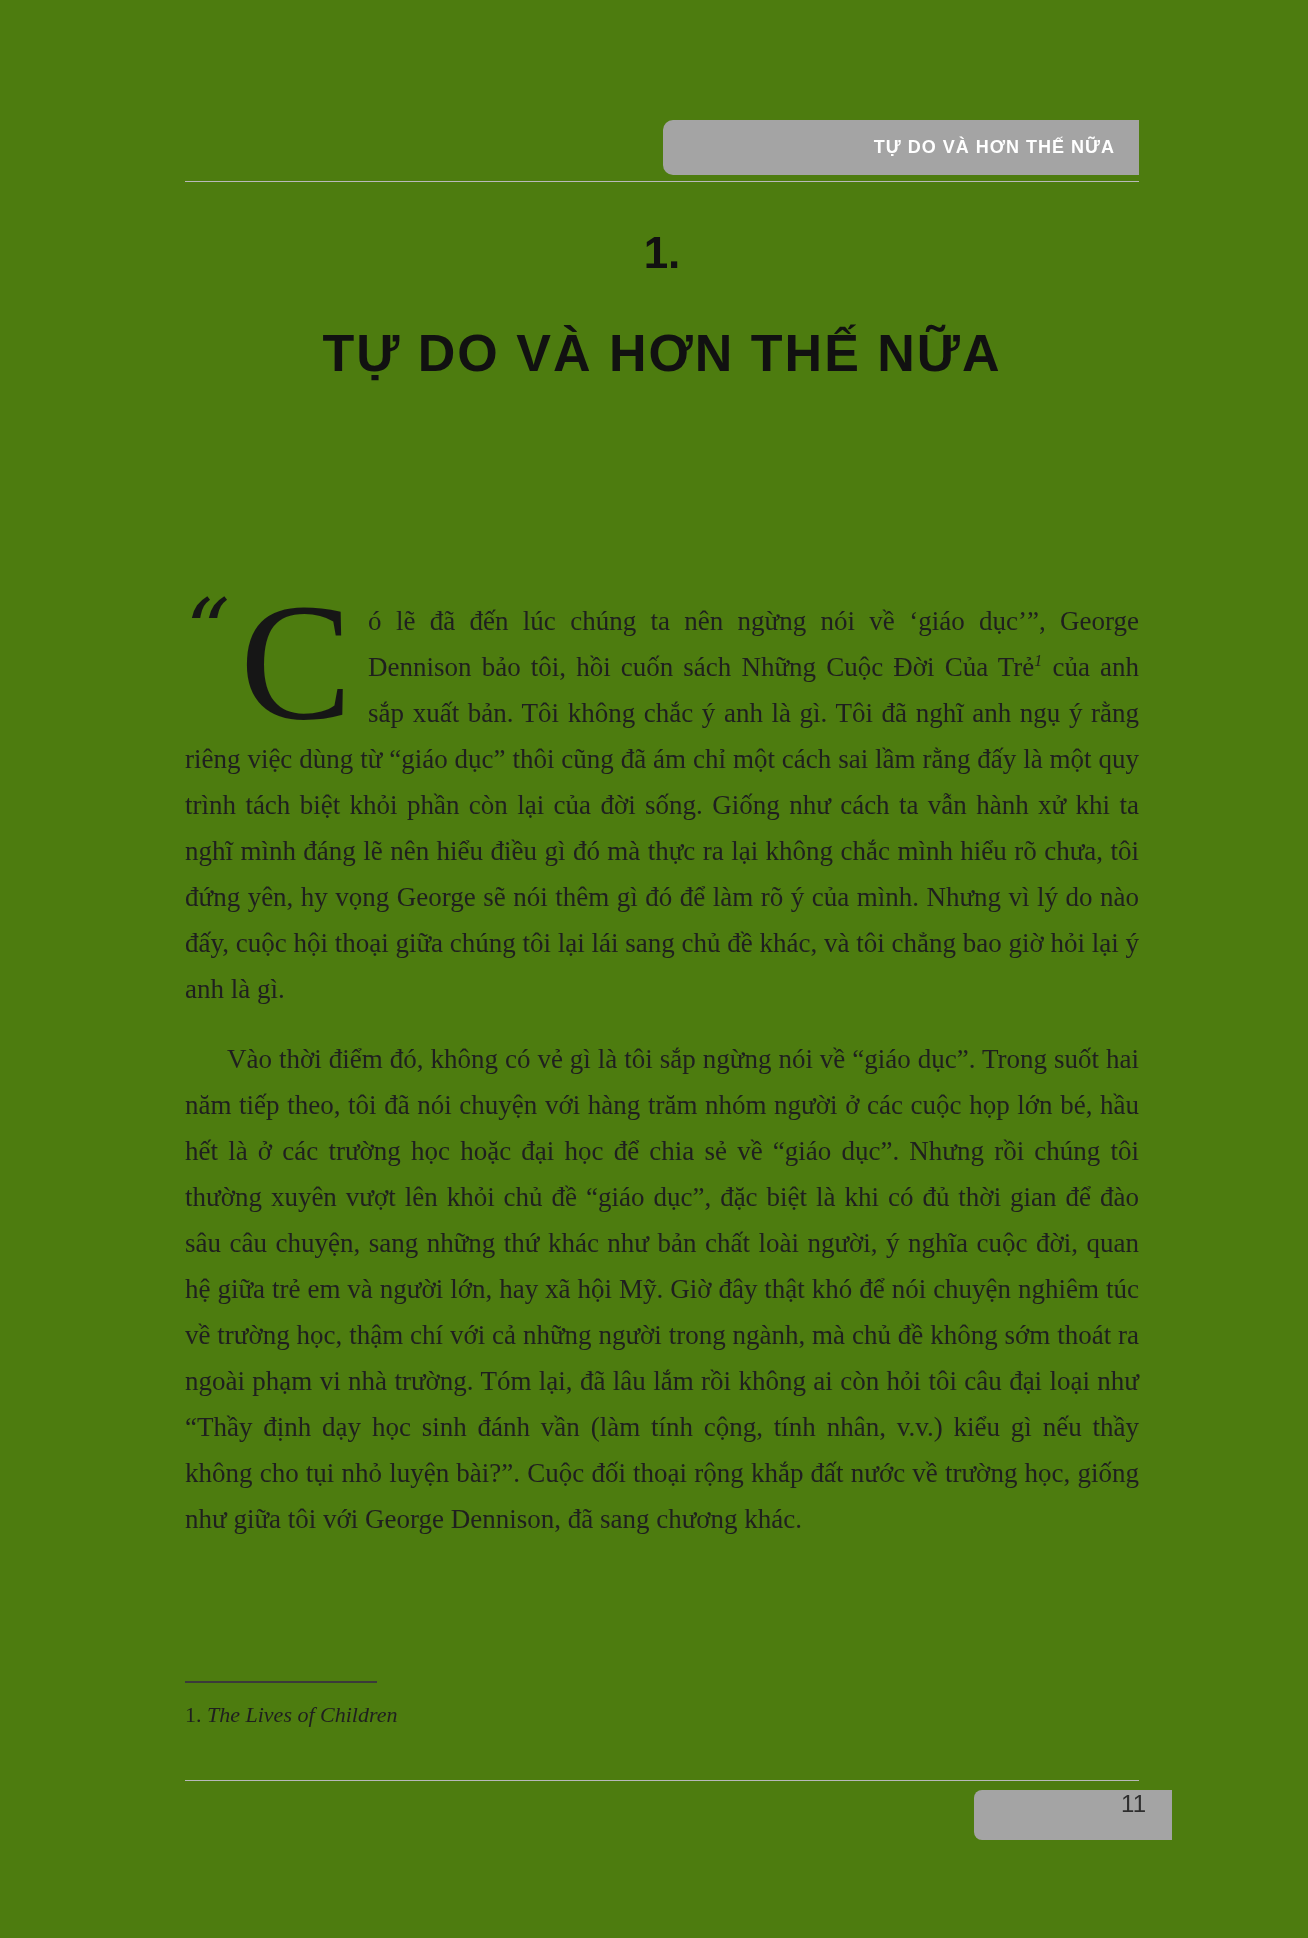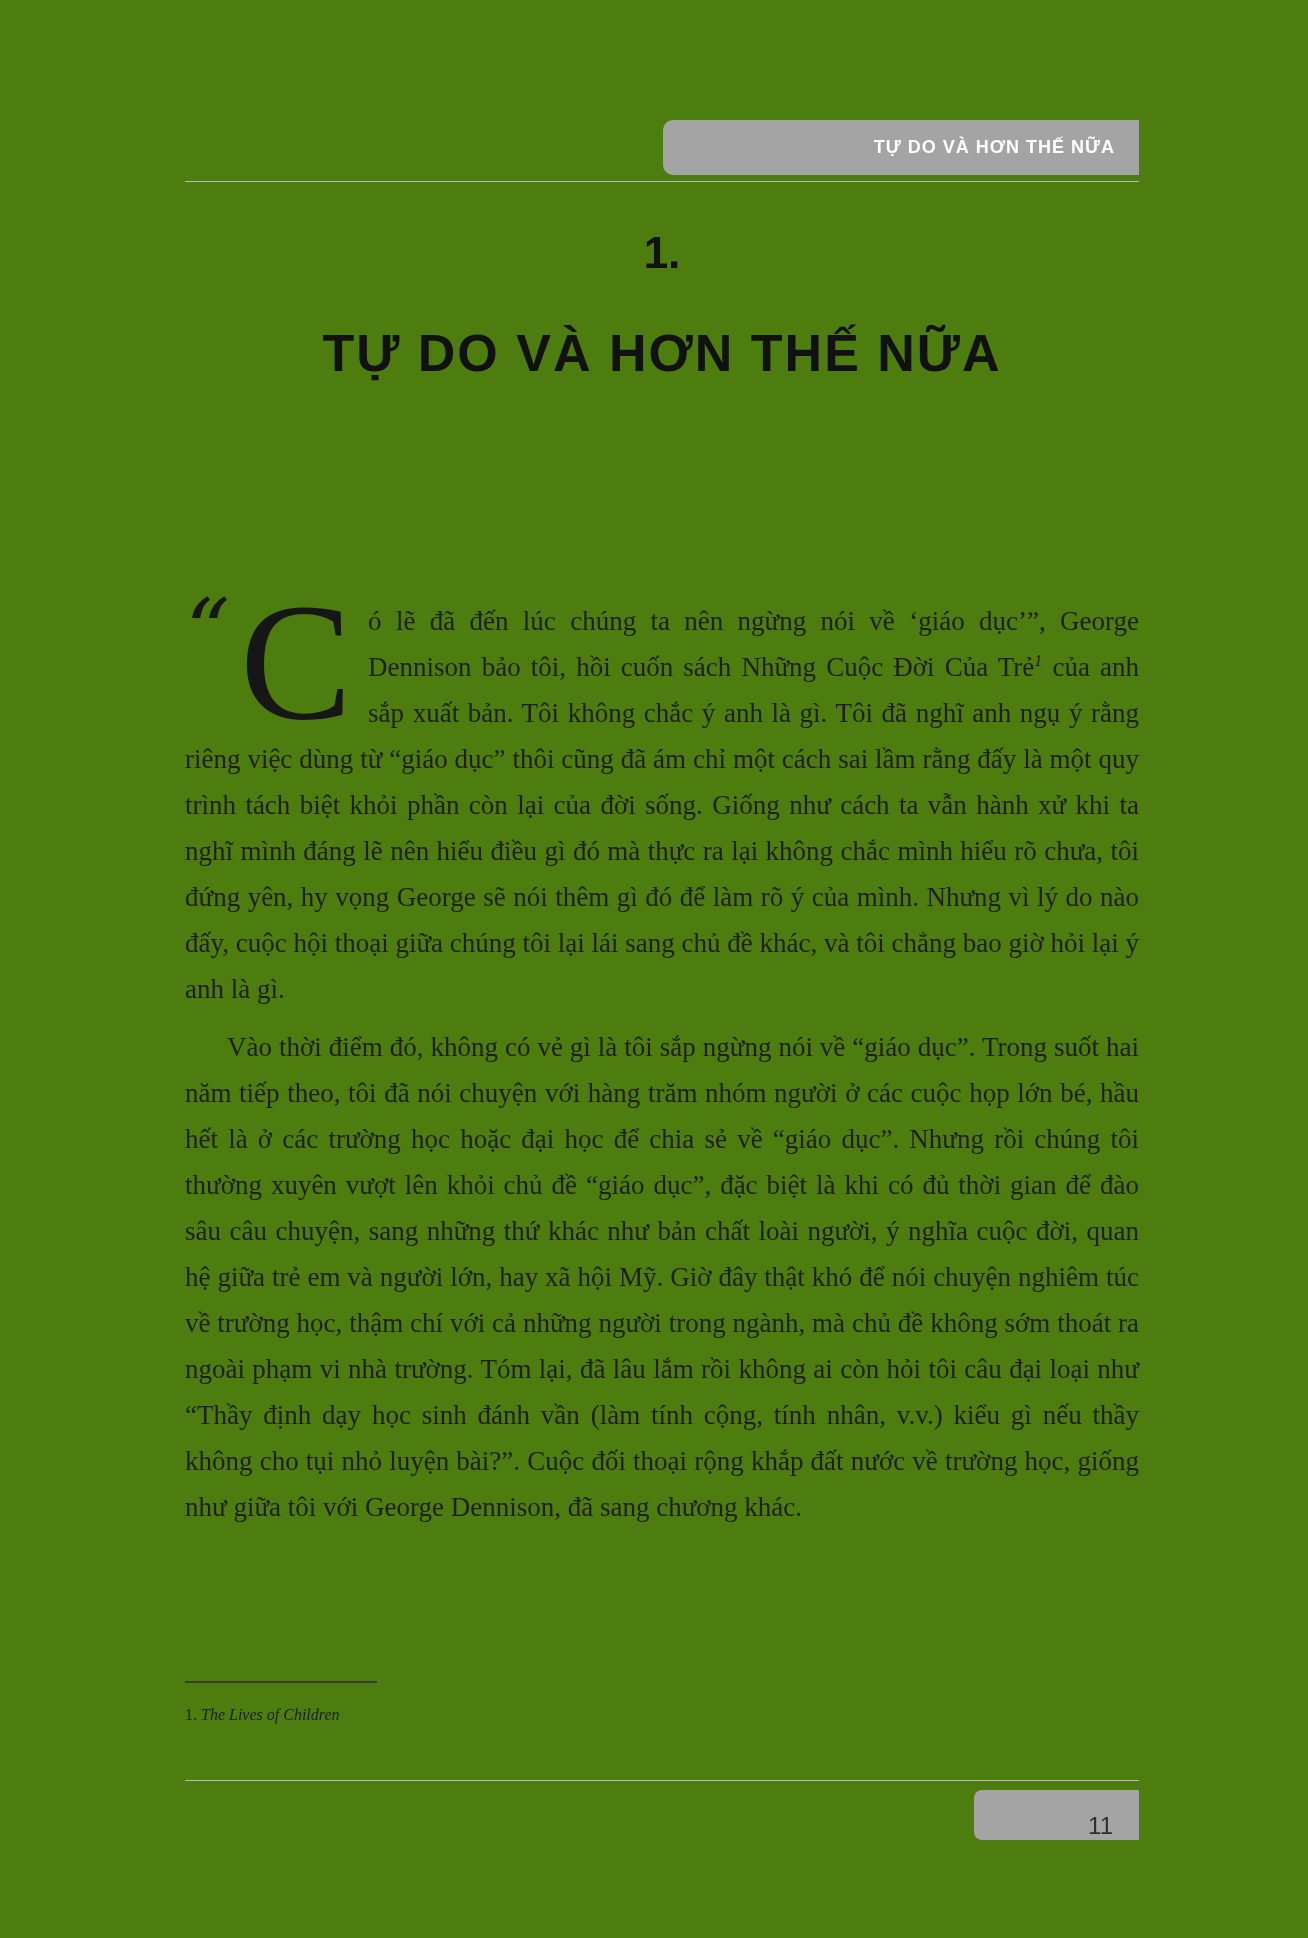--- a/index.html
+++ b/index.html
@@ -80,21 +80,21 @@
     width: 954px;
   }
   .body-p {
     margin: 0;
     font-size: 27px;
     line-height: 46px;
     text-align: justify;
     color: #1f1f1f;
   }
   .body-p + .body-p {
-    margin-top: 12px;
+    margin-top: 24px;
     text-indent: 42px;
   }
   .dropcap-wrap {
     float: left;
     height: 138px;
     margin-right: 16px;
     display: flex;
     align-items: flex-start;
   }
   .open-quote {
@@ -128,45 +128,45 @@
     left: 185px;
     width: 192px;
     height: 2px;
     background: #3a3a3a;
   }
   .footnote {
     position: absolute;
     top: 1700px;
     left: 185px;
     width: 954px;
-    font-size: 16px;
+    font-size: 22px;
     line-height: 30px;
     color: #1f1f1f;
   }
   .footnote .fn-title { font-style: italic; }
 
   
   .footer-rule {
     position: absolute;
     top: 1780px;
     left: 185px;
     width: 954px;
     height: 1px;
     background: #b9b9b9;
   }
   .page-number-tab {
     position: absolute;
     top: 1790px;
     left: 974px;
-    width: 165px;
+    width: 198px;
     height: 50px;
     background: #a4a4a4;
     border-radius: 8px 0 0 8px;
     display: flex;
-    align-items: flex-end;
+    align-items: flex-start;
     justify-content: flex-end;
     box-sizing: border-box;
     padding-right: 26px;
   }
   .page-number {
     font-family: "Liberation Sans", sans-serif;
     font-size: 24px;
     color: #2e2e2e;
   }
 </style>

